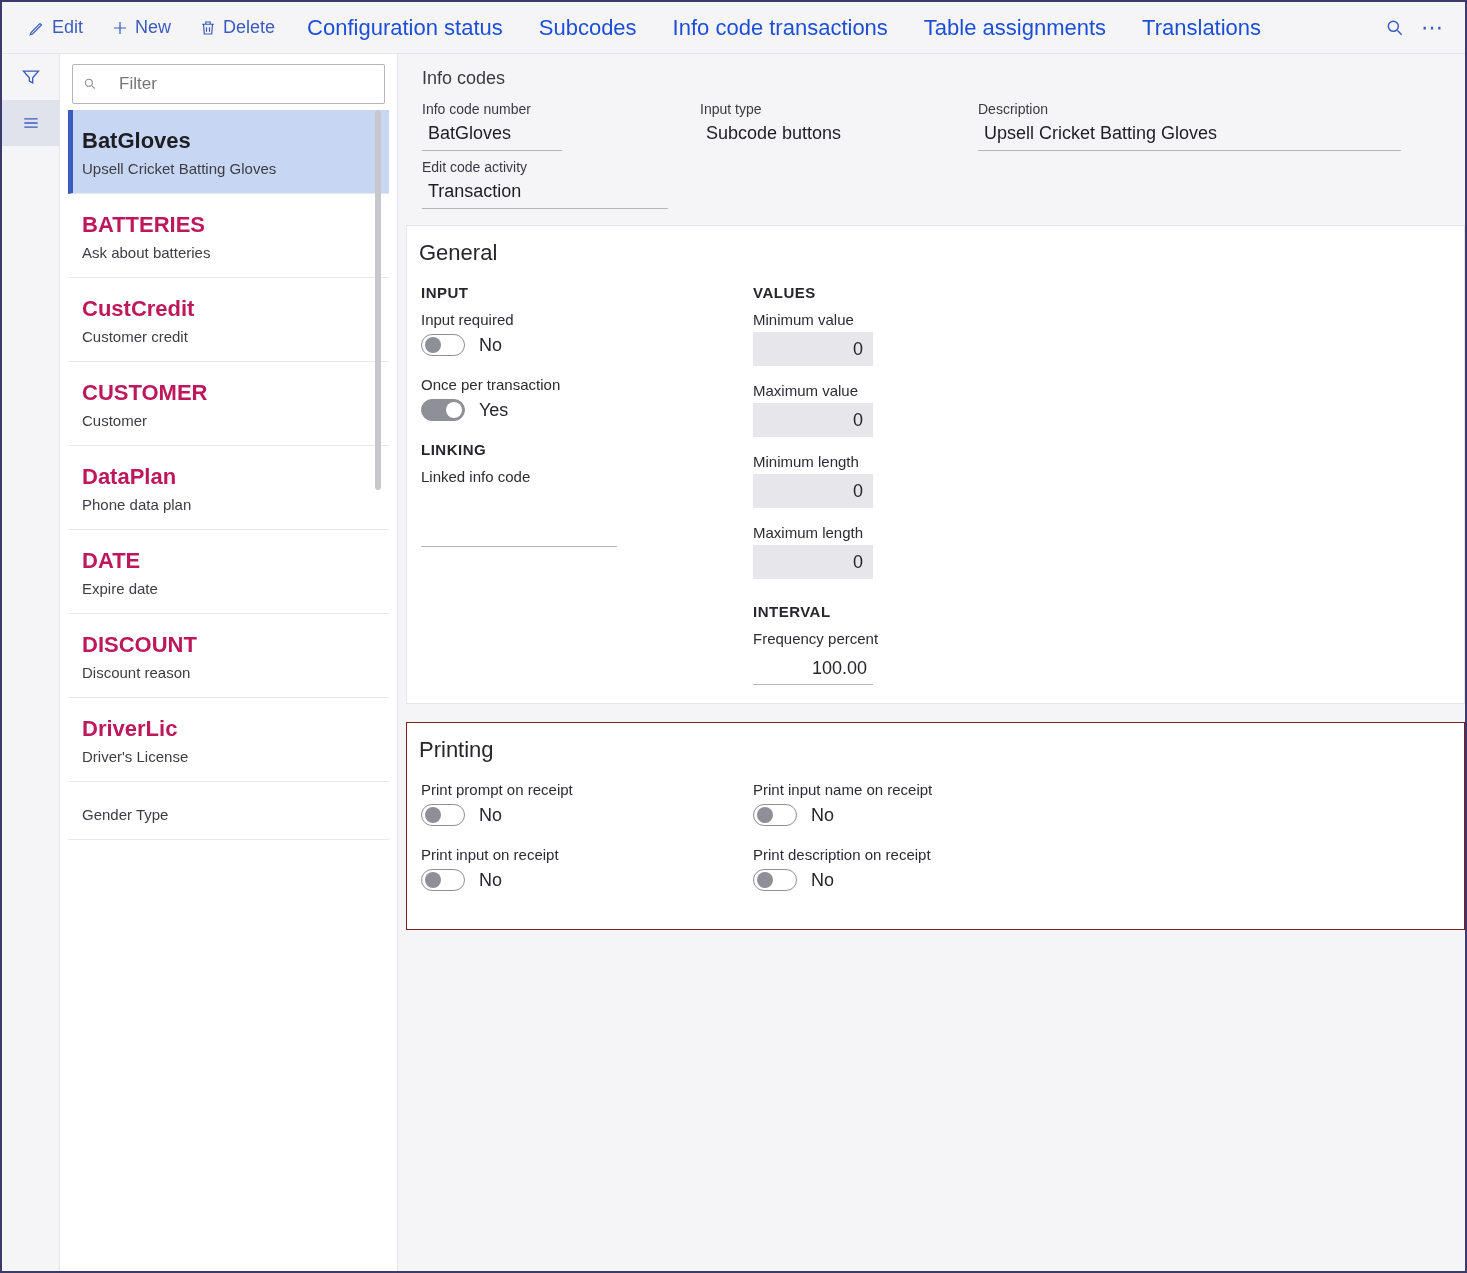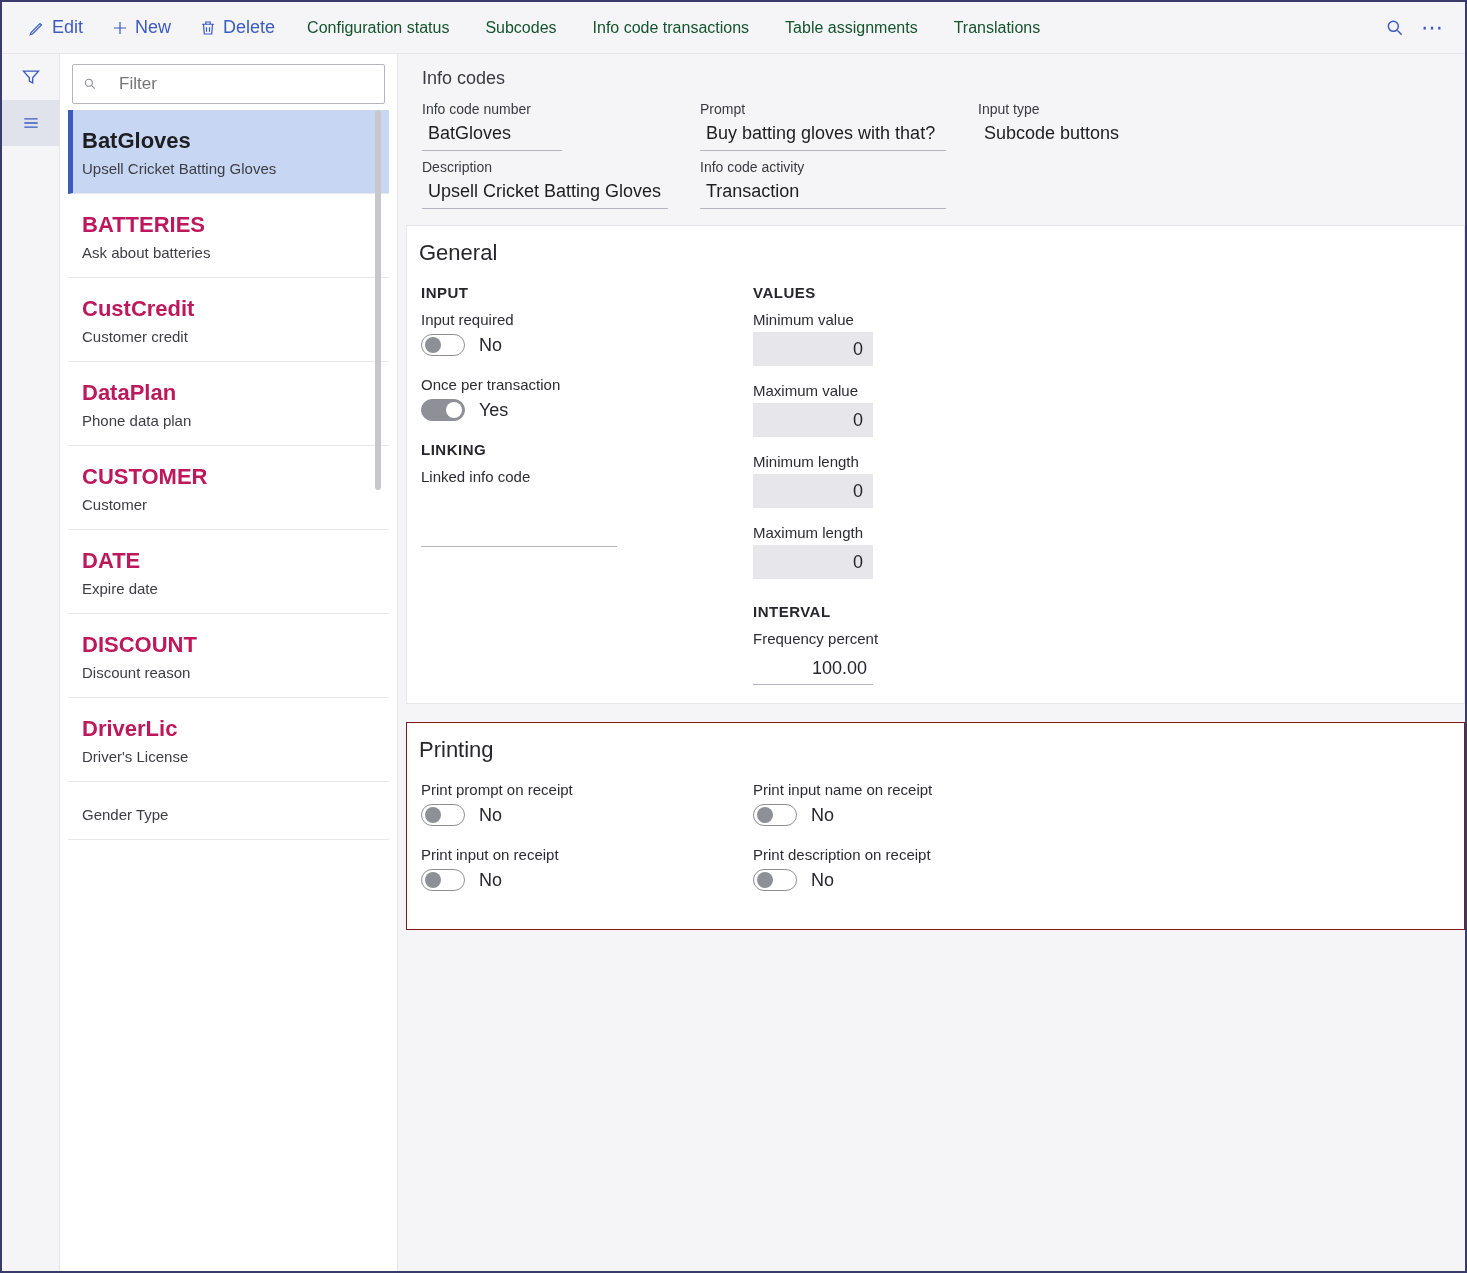--- a/index.html
+++ b/index.html
@@ -4,21 +4,21 @@
   <style>
     * { box-sizing: border-box; margin: 0; padding: 0; }
     body { font-family: "Segoe UI", Arial, sans-serif; font-size: 14px; color: #323130; background: #fff; overflow: hidden; }
 
     .app { display: flex; flex-direction: column; height: 1273px; width: 1467px; border: 2px solid #3b3b6b; }
 
     
     .actionbar { display: flex; align-items: center; gap: 0; height: 52px; background: #f5f5f7; border-bottom: 1px solid #e6e6ea; padding: 0 12px; }
     .action-btn { display: flex; align-items: center; gap: 6px; padding: 8px 14px; font-size: 18px; color: #3b5bbf; cursor: pointer; background: none; border: none; }
     .action-icon { width: 18px; height: 18px; stroke: #3b5bbf; fill: none; stroke-width: 1.6; }
-    .actionbar .menu-link { color: #14532d; font-size: 16px; padding: 8px 18px; cursor: pointer; }
+    .actionbar .menu-link { color: #1d4ed8; font-size: 22px; padding: 8px 18px; cursor: pointer; }
     .actionbar .spacer { flex: 1; }
     .actionbar .search-icon-btn { width: 36px; height: 36px; display:flex; align-items:center; justify-content:center; cursor:pointer; }
     .actionbar .ellipsis-btn { width: 40px; height: 36px; display:flex; align-items:center; justify-content:center; cursor:pointer; color:#3b5bbf; font-size: 22px; letter-spacing: 2px; }
 
     
     .body { display: flex; flex: 1; min-height: 0; }
 
     
     .navrail { width: 58px; background: #f5f5f7; border-right: 1px solid #e6e6ea; display:flex; flex-direction:column; align-items:center; }
     .navrail .rail-btn { width: 58px; height: 46px; display:flex; align-items:center; justify-content:center; cursor:pointer; }
@@ -142,26 +142,26 @@
             </div>
             <div class="list-item">
               <div class="title">BATTERIES</div>
               <div class="sub">Ask about batteries</div>
             </div>
             <div class="list-item">
               <div class="title">CustCredit</div>
               <div class="sub">Customer credit</div>
             </div>
             <div class="list-item">
+              <div class="title">CUSTOMER</div>
+              <div class="sub">Customer</div>
+            </div>
+            <div class="list-item">
               <div class="title">DataPlan</div>
               <div class="sub">Phone data plan</div>
-            </div>
-            <div class="list-item">
-              <div class="title">CUSTOMER</div>
-              <div class="sub">Customer</div>
             </div>
             <div class="list-item">
               <div class="title">DATE</div>
               <div class="sub">Expire date</div>
             </div>
             <div class="list-item">
               <div class="title">DISCOUNT</div>
               <div class="sub">Discount reason</div>
             </div>
             <div class="list-item">
@@ -179,33 +179,29 @@
     <div class="detail">
 
       <div class="summary">
         <div class="summary-title">Info codes</div>
         <div class="summary-grid">
           <div>
             <div class="field-label">Info code number</div>
             <div class="field-value" style="margin-right:130px">BatGloves</div>
           </div>
           <div>
-            <div class="field-label">Prompt</div>
-            <div class="field-value">Buy batting gloves with that?</div>
-          </div>
-          <div>
             <div class="field-label">Input type</div>
             <div class="field-value" style="border-bottom:none">Subcode buttons</div>
           </div>
           <div>
             <div class="field-label">Description</div>
             <div class="field-value">Upsell Cricket Batting Gloves</div>
           </div>
           <div>
-            <div class="field-label">Info code activity</div>
+            <div class="field-label">Edit code activity</div>
             <div class="field-value">Transaction</div>
           </div>
           <div></div>
         </div>
       </div>
 
       <div class="card">
         <div class="card-header">General</div>
         <div class="card-body">
           <div class="two-col">

